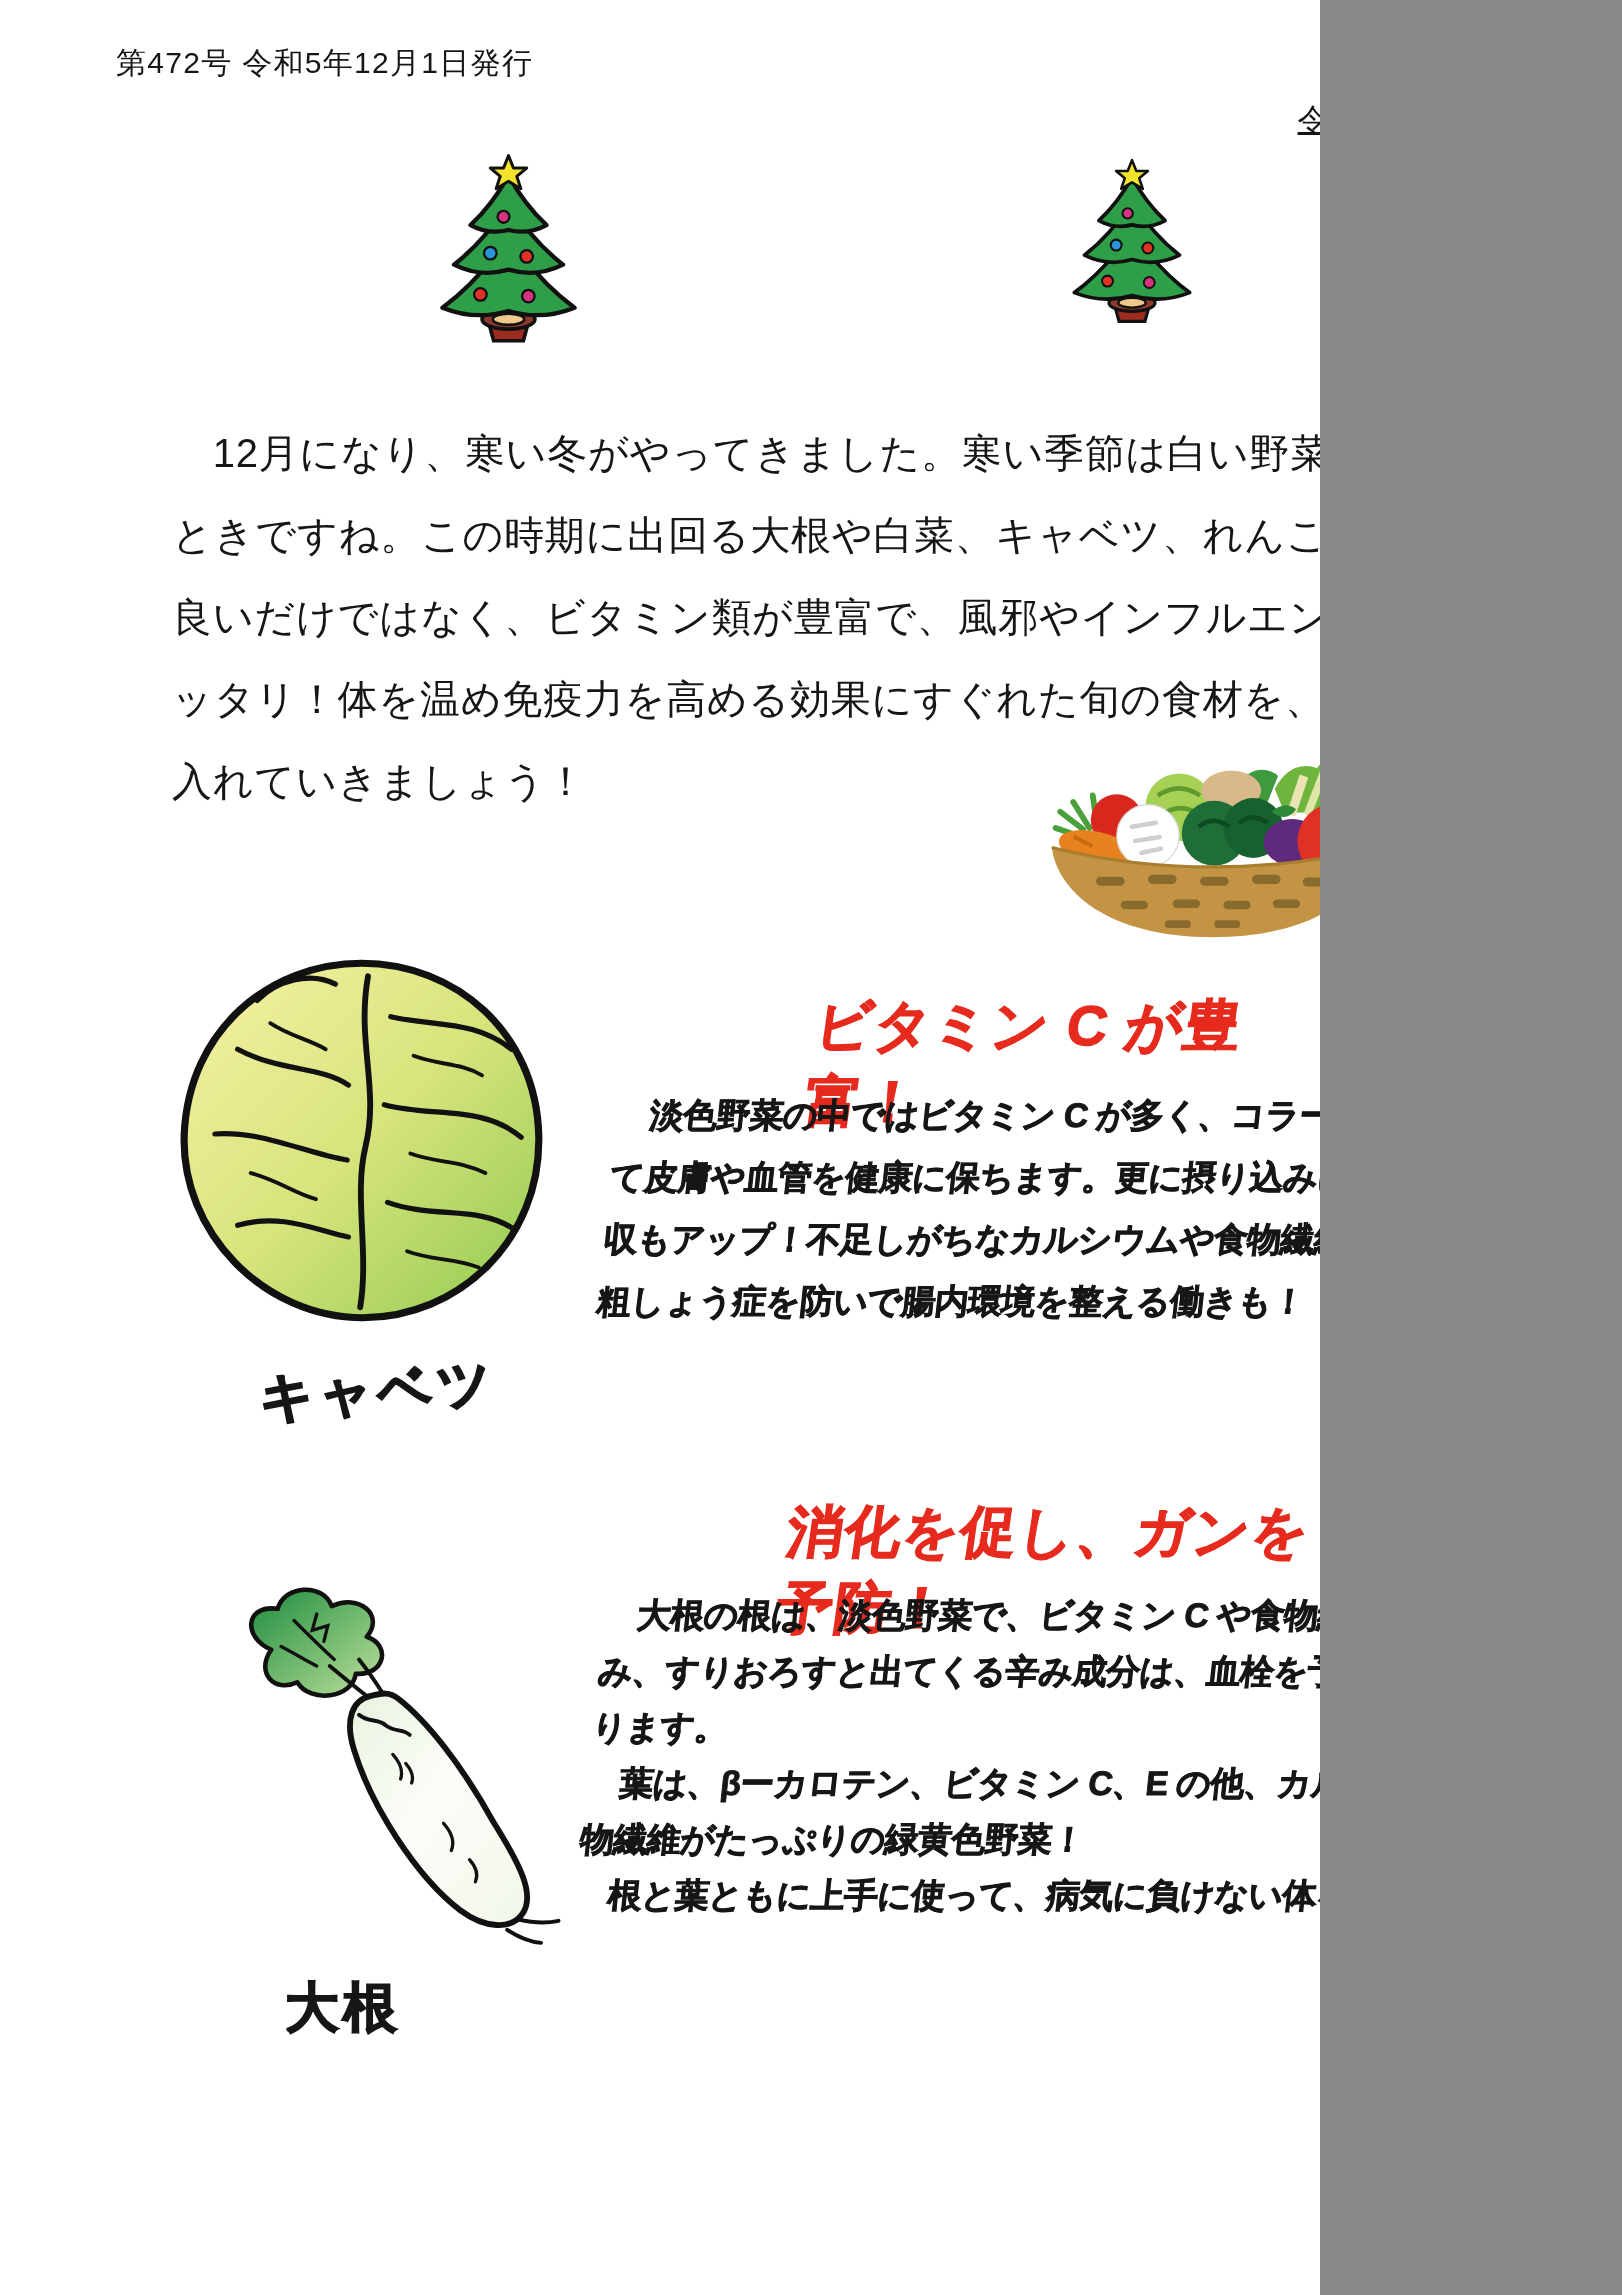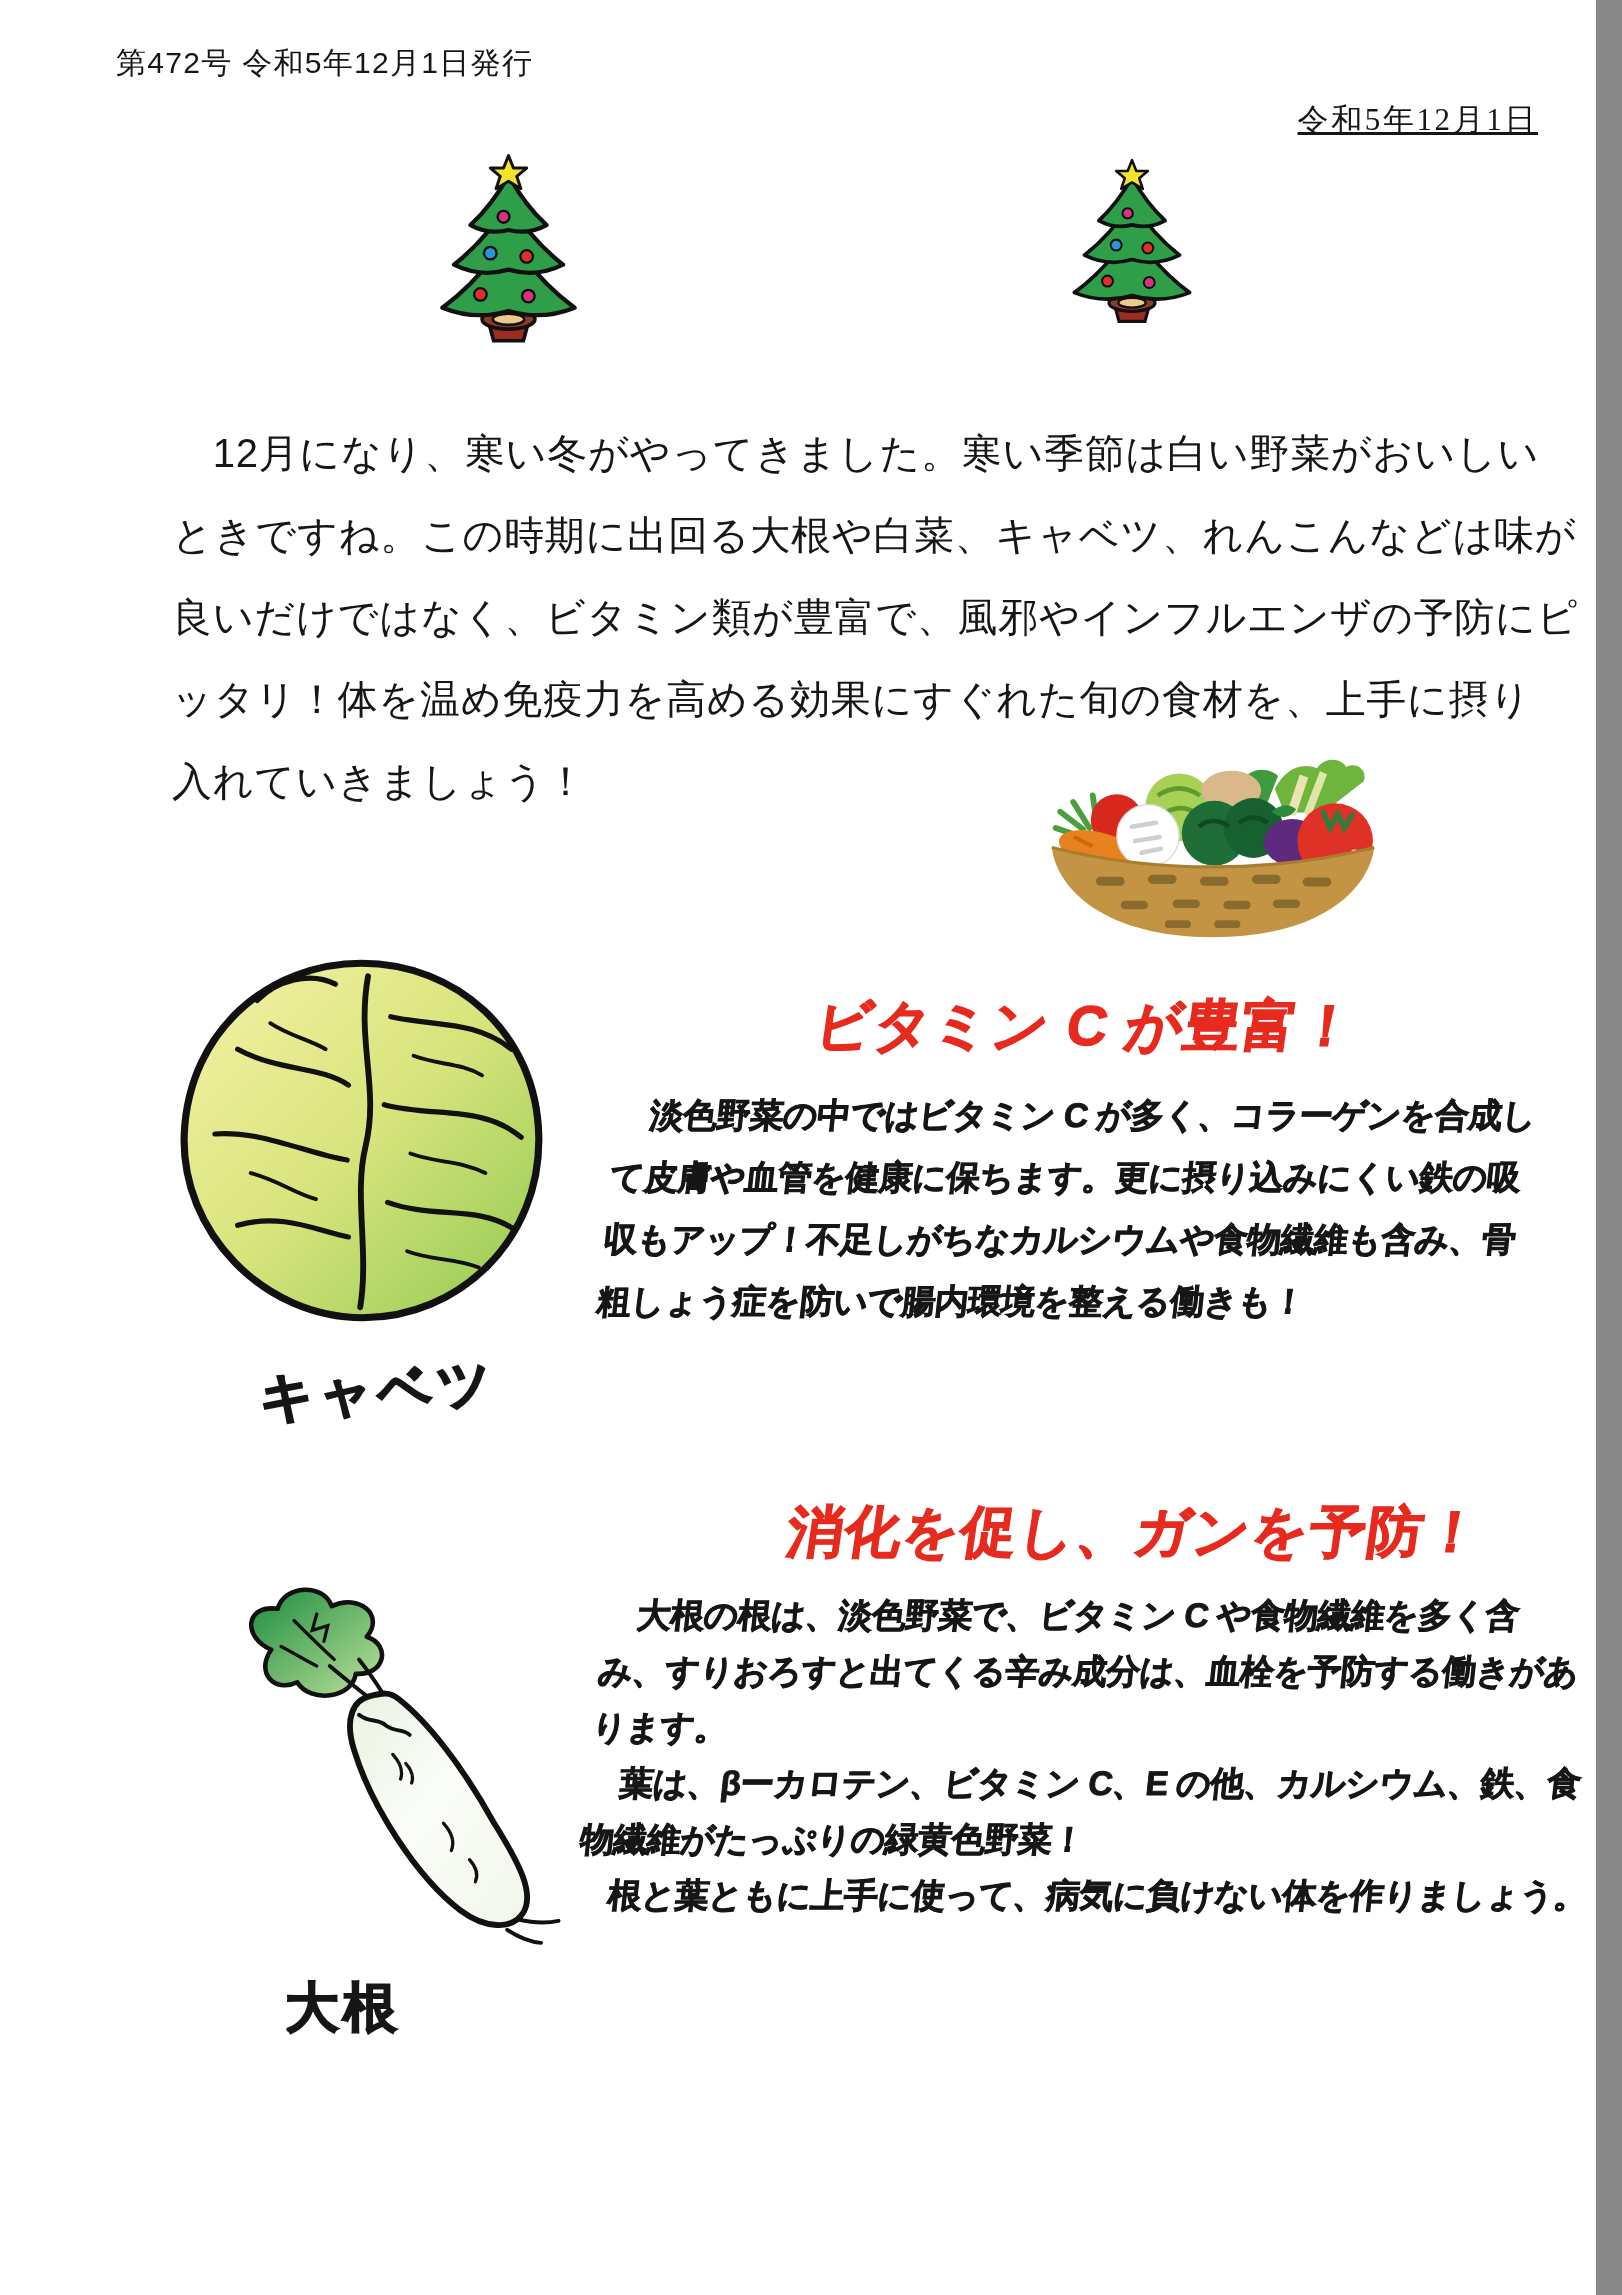--- a/index.html
+++ b/index.html
@@ -1,18 +1,18 @@
 <!DOCTYPE html>
 <html style="--heading-red: #e62b1e; --text-black: #161616; --tree-green: #2f9e49; --star-yellow: #f3e32b; --cabbage-green: #a9d051; --basket-brown: #c49445; --pot-red: #9b2c1f;font-size:10.5px"><head>
 <meta charset="utf-8">
 <style>
   html,body{margin:0;padding:0;background:#888;}
   .page{
     position:relative;
-    width:1596px;height:2295px;
+    width:1320px;height:2295px;
     background:#ffffff;
     overflow:hidden;
     font-family:"Liberation Sans",sans-serif;
     color:#161616;
   }
   .abs{position:absolute;}
   .gothic{font-family:"Liberation Sans",sans-serif;}
   .mincho{font-family:"Liberation Serif","DejaVu Serif",serif;text-decoration:underline;}
   .pre{white-space:pre;}
   .header-left{left:116px;top:43px;font-size:30px;letter-spacing:1.3px;}

